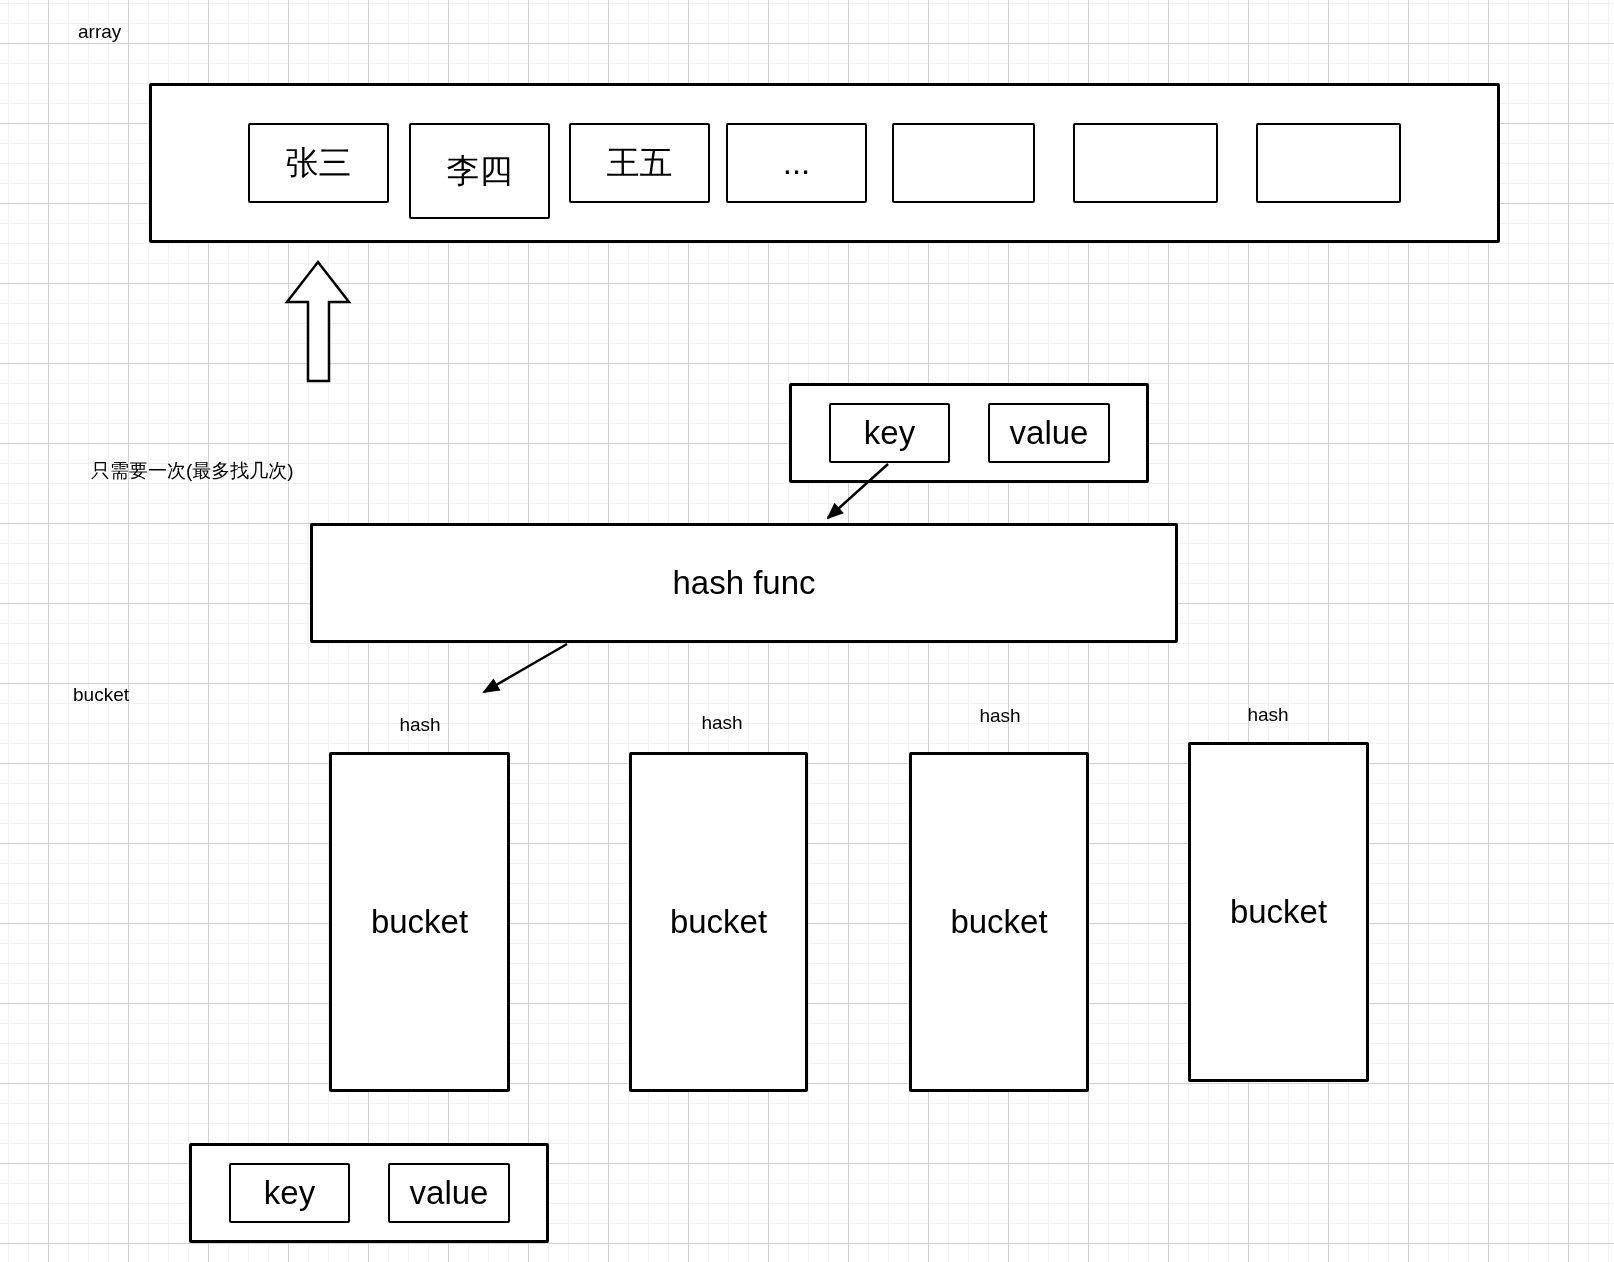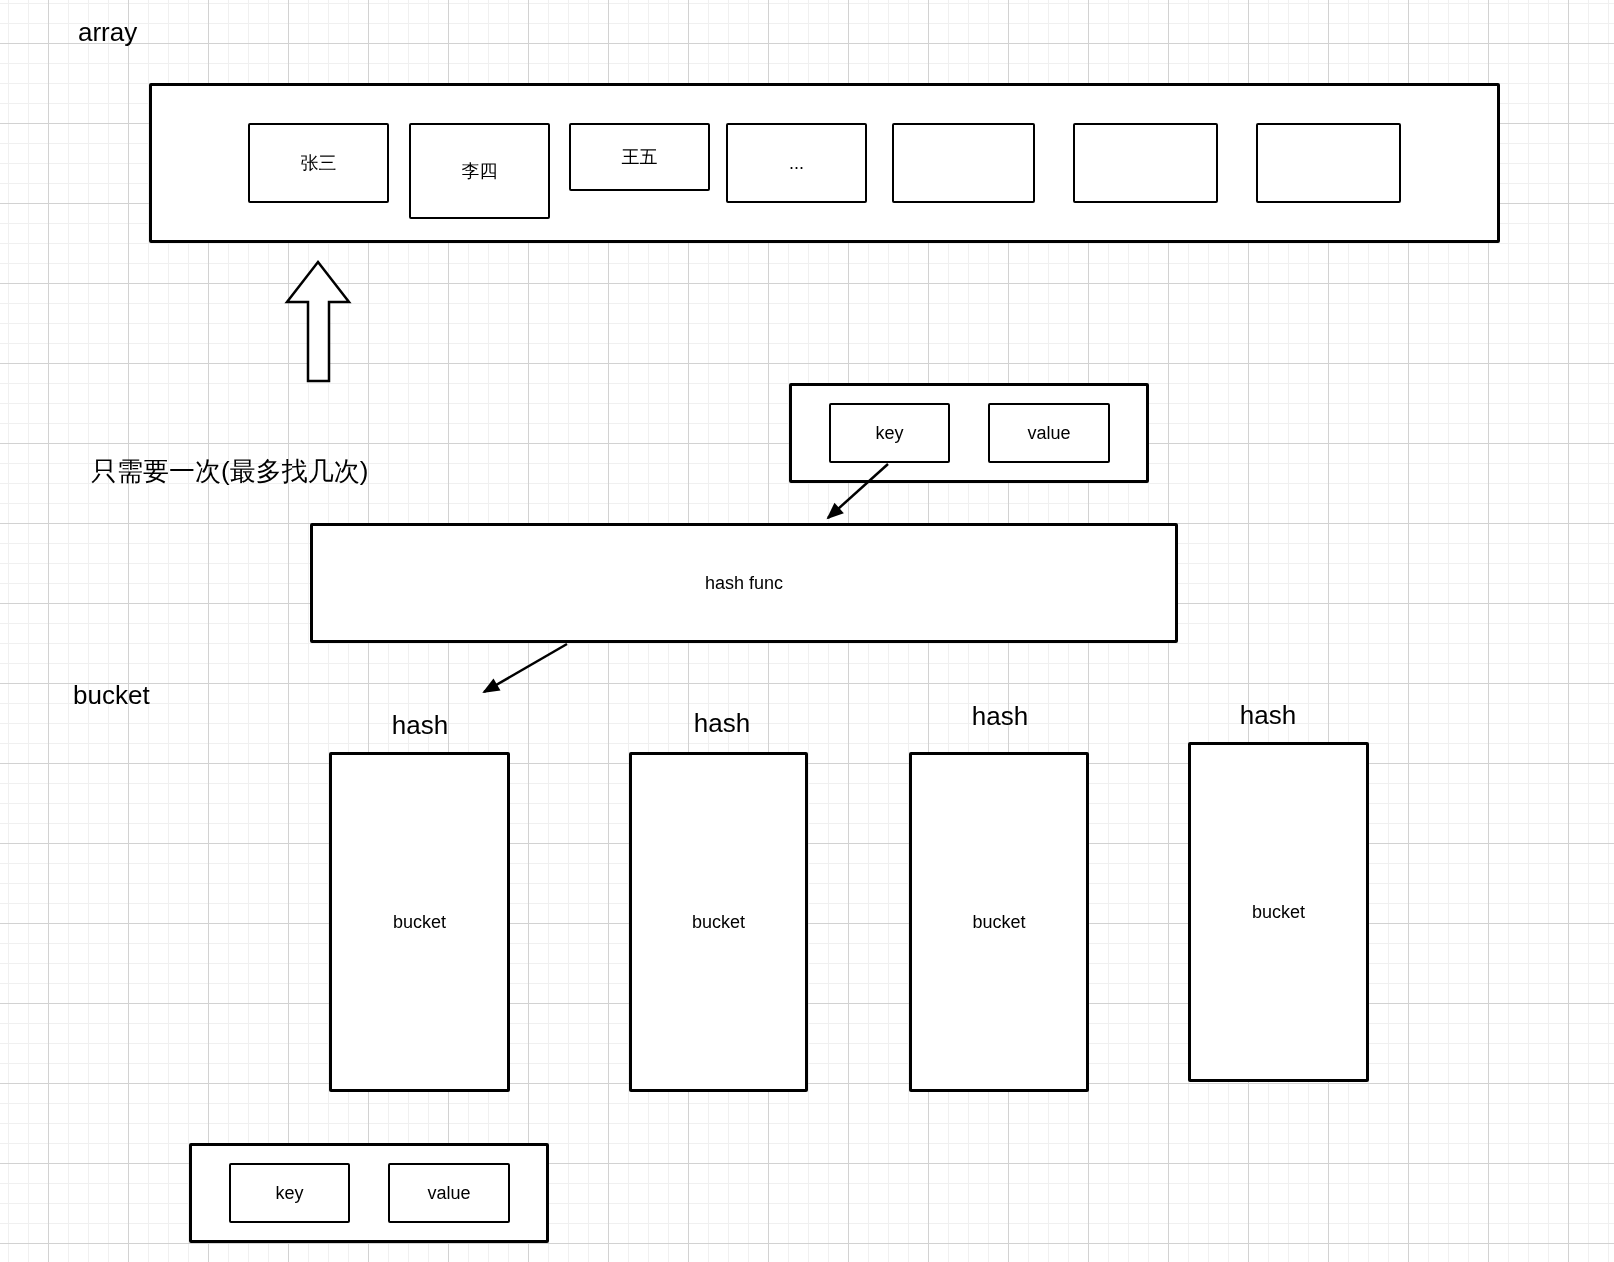--- a/index.html
+++ b/index.html
@@ -18,47 +18,47 @@
     background-size:80px 80px,80px 80px,20px 20px,20px 20px;
     background-position:48px 43px,48px 43px,8px 3px,8px 3px;
   }
   .box{
     position:absolute;
     box-sizing:border-box;
     background:#fff;
     border:3px solid var(--stroke,#000);
     border-radius:2px;
     display:flex;align-items:center;justify-content:center;
-    font-size:18px;line-height:1.15;
+    font-size:33px;line-height:1.15;
     white-space:pre;
   }
   .thin{border-width:2.5px;}
   .txt{
     position:absolute;
-    font-size:26px;line-height:30px;
+    font-size:19px;line-height:30px;
     white-space:nowrap;
   }
   .ctr{transform:translateX(-50%);}
   svg.overlay{
     position:absolute;left:0;top:0;z-index:10;
     pointer-events:none;
   }
 </style>
 </head>
 <body>
 
 <div class="canvas">
 
   <div class="txt" style="left:78px;top:17px;">array</div>
 
   <div class="box" style="left:149px;top:83px;width:1351px;height:160px;"></div>
 
   <div class="box thin" style="left:248px;top:123px;width:141px;height:80px;">张三</div>
   <div class="box thin" style="left:409px;top:123px;width:141px;height:96px;">李四</div>
-  <div class="box thin" style="left:569px;top:123px;width:141px;height:68px;text-align:center;">王五</div>
+  <div class="box thin" style="left:569px;top:123px;width:141px;height:80px;text-align:center;">王五</div>
   <div class="box thin" style="left:726px;top:123px;width:141px;height:80px;">...</div>
   <div class="box thin" style="left:892px;top:123px;width:143px;height:80px;"></div>
   <div class="box thin" style="left:1073px;top:123px;width:145px;height:80px;"></div>
   <div class="box thin" style="left:1256px;top:123px;width:145px;height:80px;"></div>
 
   <div class="txt" style="left:91px;top:456px;">只需要一次(最多找几次)</div>
 
   <div class="box" style="left:789px;top:383px;width:360px;height:100px;"></div>
   <div class="box thin" style="left:829px;top:403px;width:121px;height:60px;">key</div>
   <div class="box thin" style="left:988px;top:403px;width:122px;height:60px;">value</div>

